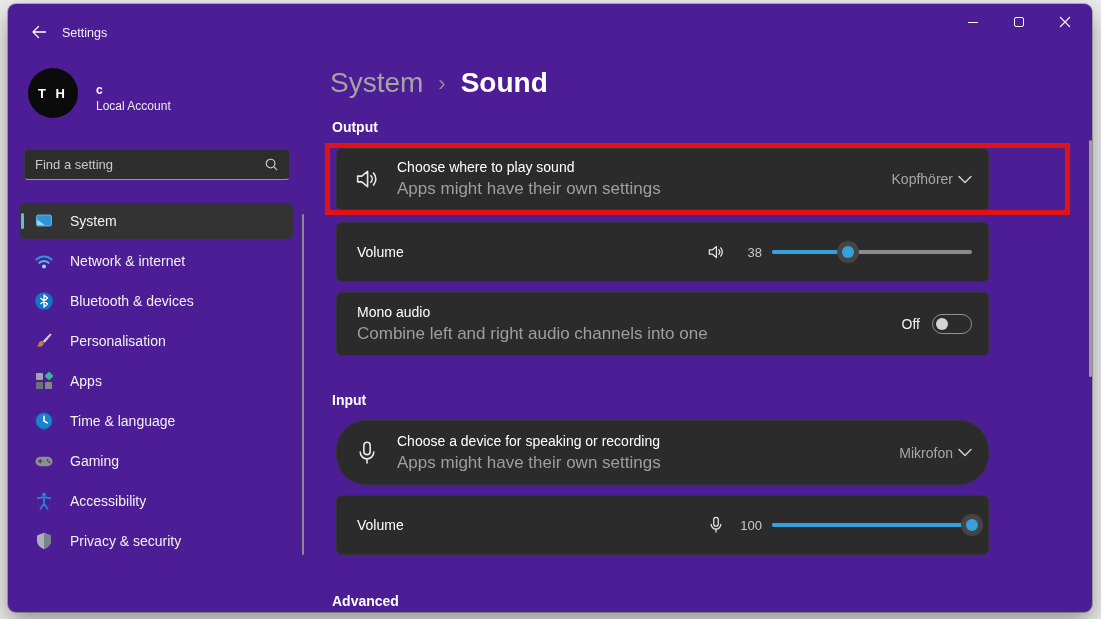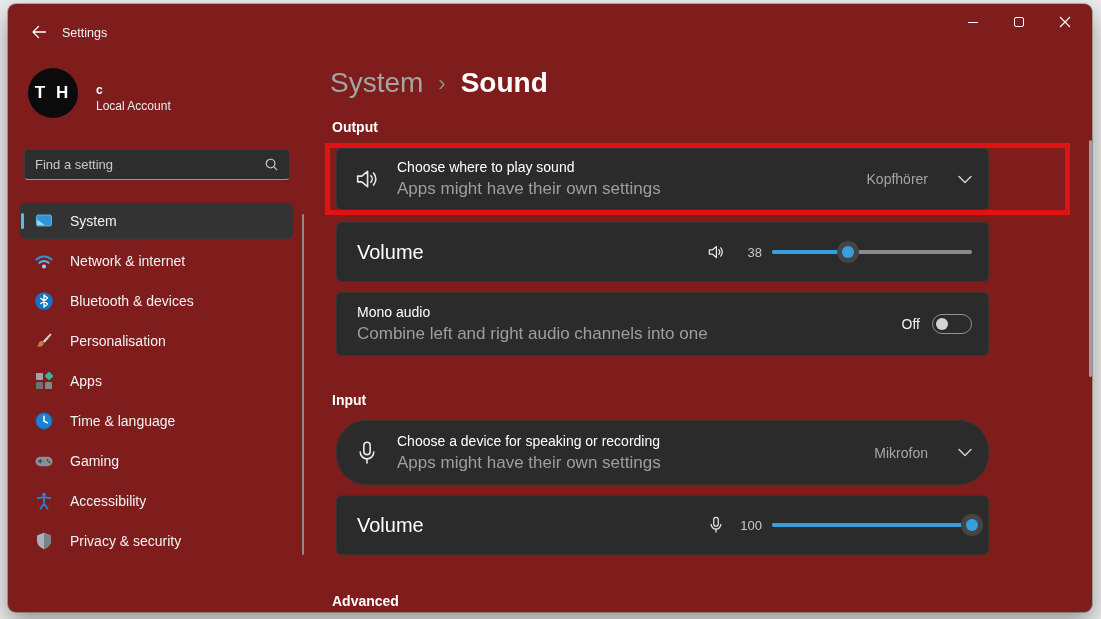--- a/index.html
+++ b/index.html
@@ -1,34 +1,34 @@
 <!DOCTYPE html>
 <html><head>
 <meta charset="utf-8">
 <style>
   * { margin:0; padding:0; box-sizing:border-box; }
   html,body { width:1101px; height:619px; background:#ececec; font-family:"Liberation Sans",sans-serif; }
   .stage { position:relative; width:1101px; height:619px; overflow:hidden; }
   .window { position:absolute; left:8px; top:4px; width:1084px; height:608px;
-            background:#7f1d1d; border-radius:8px; overflow:hidden;
+            background:#4c1d95; border-radius:8px; overflow:hidden;
             box-shadow:0 10px 24px rgba(0,0,0,.38), 0 0 0 1px rgba(0,0,0,.25); color:#fff; }
 
   
   .back-btn { position:absolute; left:16px; top:15px; width:30px; height:26px;
               display:flex; align-items:center; justify-content:center; border-radius:4px; }
   .app-title { position:absolute; left:54px; top:22px; font-size:12.5px; color:#f2f2f2; }
   .win-controls { position:absolute; right:4px; top:0; display:flex; }
   .win-btn { width:46px; height:36px; display:flex; align-items:center; justify-content:center; }
   .glyph-min { width:10px; height:1px; background:#fff; }
   .glyph-max { width:10px; height:10px; border:1px solid #fff; border-radius:2px; }
 
   
   .avatar { position:absolute; left:20px; top:64px; width:50px; height:50px; border-radius:50%;
             background:#0b0b0b; display:flex; align-items:center; justify-content:center;
-            font-weight:bold; font-size:17px; letter-spacing:3px; color:#fff; }
+            font-weight:bold; font-size:13px; letter-spacing:3px; color:#fff; }
   .account-name { position:absolute; left:88px; top:79px; font-size:12px; font-weight:bold; color:#fff; }
   .account-type { position:absolute; left:88px; top:95px; font-size:12px; color:#ececec; }
 
   .search-box { position:absolute; left:16px; top:145px; width:266px; height:31px;
                 background:#2d2d2d; border:1px solid #3a3a3a; border-bottom:1px solid #989898;
                 border-radius:4px; display:flex; align-items:center; padding:0 10px; }
   .search-box input { flex:1; background:transparent; border:none; outline:none;
                       color:#e6e6e6; font-size:13px; font-family:inherit; }
   .search-box input::placeholder { color:#c9c9c9; }
 
@@ -62,24 +62,24 @@
   .card-3 { top:288px; height:64px; }
   .card-4 { top:416px; height:65px;border-radius:30px; }
   .card-5 { top:491px; height:60px; }
 
   .annotation-box { position:absolute; left:317px; top:139px; width:745px; height:72px;
                     border:5px solid #df1313; z-index:6; pointer-events:none; }
 
   .lead-icon { width:28px; height:28px; margin-right:16px; flex:0 0 28px; display:flex; }
   .row-text .title { font-size:14px; color:#ffffff; }
   .row-text .subtitle { font-size:17px; color:#9e9e9e; margin-top:4px; }
-  .row-label { font-size:20px; color:#fff; padding-left:4px; }
+  .row-label { font-size:14px; color:#fff; padding-left:4px; }
 
   .right-group { margin-left:auto; display:flex; align-items:center; }
-  .dd-value { font-size:14px; color:#a6a6a6; margin-right:30px; }
+  .dd-value { font-size:14px; color:#a6a6a6; margin-right:5px; }
   .chev { display:flex; }
 
   .slider-icon { width:20px; height:20px; display:flex; margin-right:12px; }
   .slider-value { font-size:13px; color:#c9c9c9; min-width:24px; text-align:right; margin-right:10px; }
   .slider { position:relative; width:200px; height:22px; }
   .slider .track { position:absolute; left:0; right:0; top:9px; height:4px; border-radius:2px; background:#8b8b8b; }
   .slider .fill { position:absolute; left:0; top:9px; height:4px; border-radius:2px;
                   background:#36a0dd; width:calc(var(--val) * 1%); }
   .slider .thumb { position:absolute; top:0; left:calc(var(--val) * 1% - 11px);
                    width:22px; height:22px; border-radius:50%; background:#454545;

